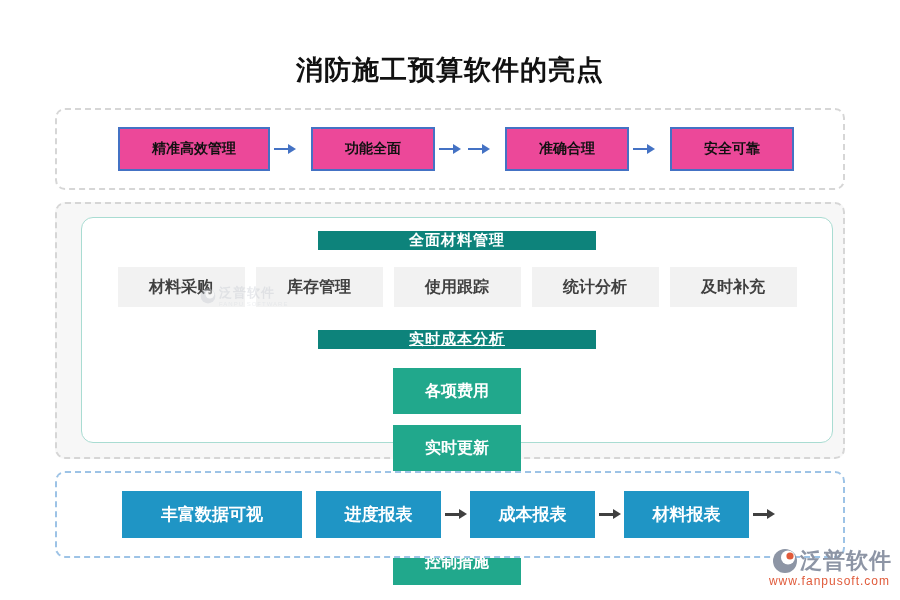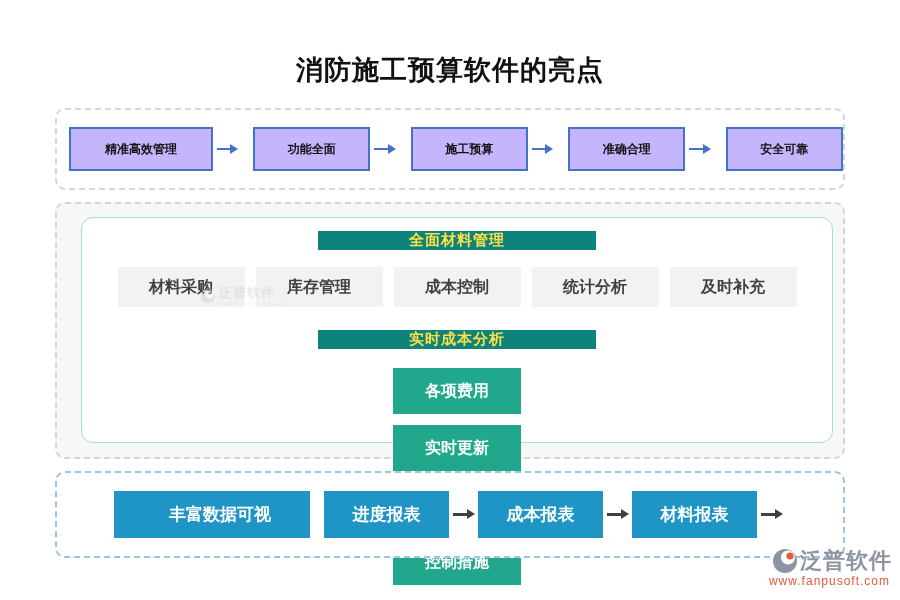--- a/index.html
+++ b/index.html
@@ -9,53 +9,53 @@
   .page-title{position:absolute;top:52px;left:0;width:100%;text-align:center;
     font-size:27px;font-weight:bold;color:#111111;letter-spacing:1px;}
 
   
   .flow-band{position:absolute;left:55px;width:790px;box-sizing:border-box;
     border:2px dashed #d6d6d6;border-radius:10px;background:#ffffff;
     display:flex;align-items:center;justify-content:center;}
   .flow-top{top:108px;height:82px;}
   .flow-bottom{top:471px;height:87px;border-color:#9dc3e6;}
 
-  .step-box{height:44px;box-sizing:border-box;background:#c4b5fd;border:2px solid #4472c4;
+  .step-box{height:44px;box-sizing:border-box;background:#ec4899;border:2px solid #4472c4;
     display:flex;align-items:center;justify-content:center;
-    font-size:12px;font-weight:bold;color:#111111;margin-left:12px;}
+    font-size:14px;font-weight:bold;color:#111111;margin-left:12px;}
   .step-wide{width:152px;}
   .step-norm{width:124px;}
 
   .arrow{position:relative;width:15px;height:2.4px;background:#4472c4;margin:0 10px 0 4px;}
   .arrow::after{content:"";position:absolute;right:-7px;top:-4.3px;width:0;height:0;
     border-left:8px solid #4472c4;border-top:5.5px solid transparent;border-bottom:5.5px solid transparent;}
   .arrow.dark{background:#404040;}
   .arrow.dark::after{border-left-color:#404040;}
 
   
   .mid-outer{position:absolute;left:55px;top:202px;width:790px;height:257px;box-sizing:border-box;
     background:#f7f7f7;border:2px dashed #d6d6d6;border-radius:10px;}
   .mid-inner{position:absolute;left:24px;top:13px;right:10px;bottom:14px;
     background:#ffffff;border:1px solid #a9dcd2;border-radius:12px;
     display:flex;flex-direction:column;align-items:center;}
-  .band-header{margin-top:13px;width:278px;height:44px;background:#0d837b;color:#fde047;
+  .band-header{margin-top:13px;width:278px;height:44px;background:#0d837b;color:#ffffff;
     font-size:15px;font-weight:bold;display:flex;align-items:center;justify-content:center;letter-spacing:1px;}
-  .band-header.second{margin-top:23px;}
+  .band-header.second{margin-top:23px;text-decoration:underline;}
   .item-row{display:flex;gap:11px;justify-content:center;}
   .item-row.gray{margin-top:17px;}
   .item-row.green{margin-top:19px;flex-direction:column;}
   .gray-box{width:127px;height:40px;background:#f2f2f2;color:#404040;
     font-size:16px;font-weight:bold;display:flex;align-items:center;justify-content:center;}
   .green-box{width:128px;height:46px;background:#21a88c;color:#ffffff;
     font-size:16px;font-weight:bold;display:flex;align-items:center;justify-content:center;}
 
   
   .report-box{height:47px;background:#1f95c5;color:#ffffff;font-size:17px;font-weight:bold;
     display:flex;align-items:center;justify-content:center;}
-  .report-lead{width:180px;padding-left:16px;}
+  .report-lead{width:180px;}
   .report-norm{width:125px;}
   .lead-gap{width:14px;}
 
   
   .watermark{position:absolute;left:200px;top:286px;display:flex;align-items:flex-start;gap:3px;
     opacity:0.38;pointer-events:none;}
   .wm-swoosh{width:16px;height:16px;margin-top:2px;}
   .wm-text{display:flex;flex-direction:column;line-height:1;}
   .wm-name{font-size:13px;font-weight:bold;color:#c3c8d0;letter-spacing:1px;}
   .wm-sub{font-size:6px;color:#d3d8de;letter-spacing:1px;margin-top:2px;}
@@ -71,34 +71,33 @@
 
 <div class="canvas">
 
   <div class="page-title">消防施工预算软件的亮点</div>
 
   <div class="flow-band flow-top">
     <div class="step-box step-wide">精准高效管理</div>
     <span class="arrow"></span>
     <div class="step-box step-norm">功能全面</div>
     <span class="arrow"></span>
-    <div class="step-box step-norm">施工预算</div>
     <span class="arrow"></span>
     <div class="step-box step-norm">准确合理</div>
     <span class="arrow"></span>
     <div class="step-box step-norm">安全可靠</div>
   </div>
 
   <div class="mid-outer">
     <div class="mid-inner">
       <div class="band-header">全面材料管理</div>
       <div class="item-row gray">
         <div class="gray-box">材料采购</div>
         <div class="gray-box">库存管理</div>
-        <div class="gray-box">成本控制</div>
+        <div class="gray-box">使用跟踪</div>
         <div class="gray-box">统计分析</div>
         <div class="gray-box">及时补充</div>
       </div>
       <div class="band-header second">实时成本分析</div>
       <div class="item-row green">
         <div class="green-box">各项费用</div>
         <div class="green-box">实时更新</div>
         <div class="green-box">预算范围</div>
         <div class="green-box">控制措施</div>
       </div>

